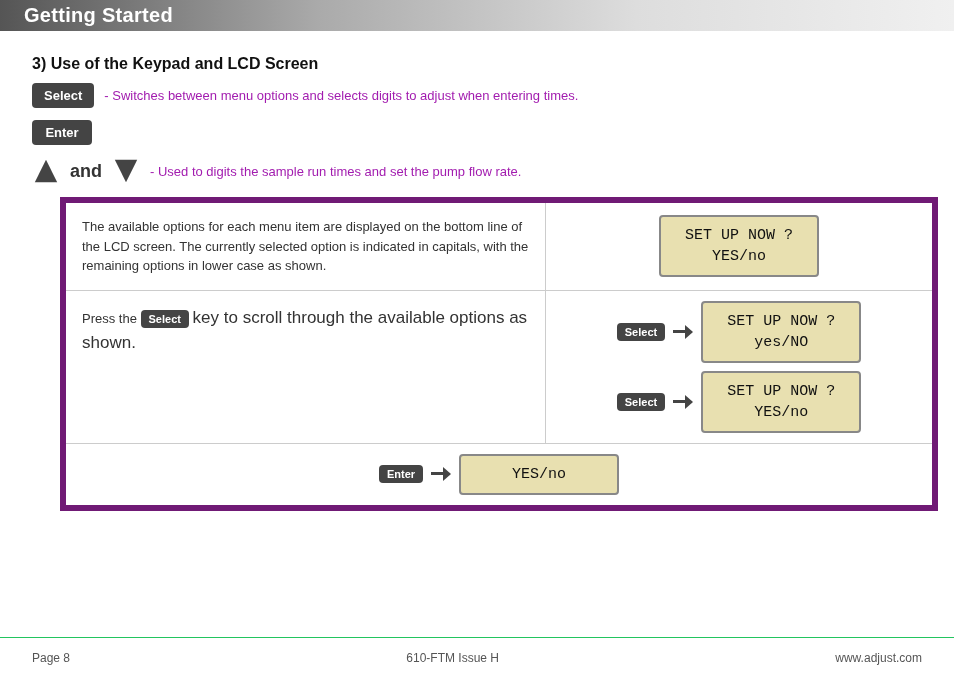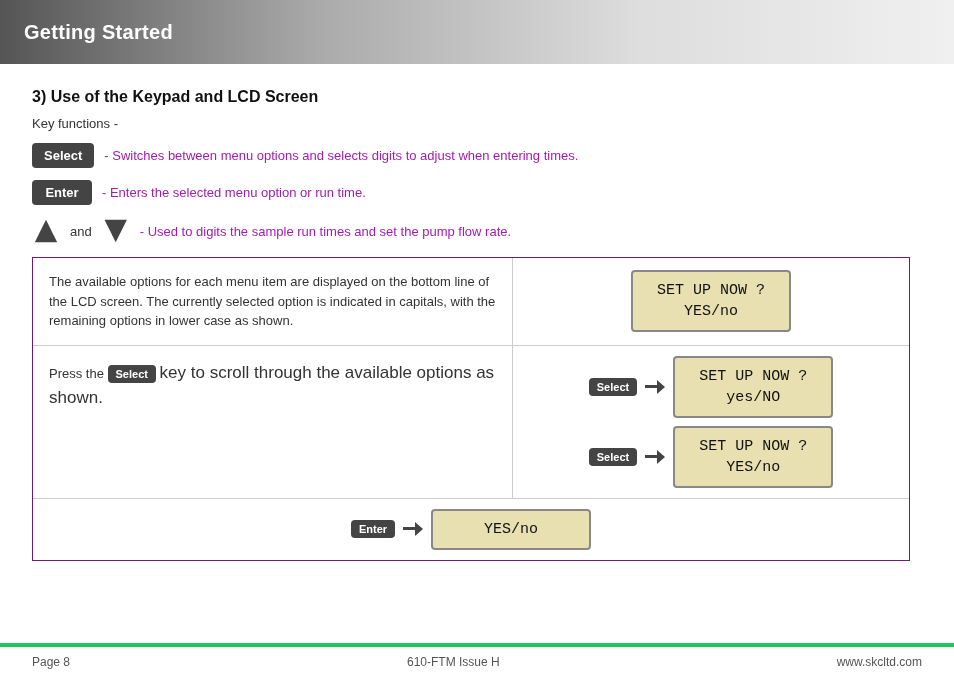--- a/index.html
+++ b/index.html
@@ -8,21 +8,21 @@
       height: 677px;
       font-family: Arial, Helvetica, sans-serif;
       background: #fff;
       overflow: hidden;
     }
 
     
     .header {
       background: linear-gradient(to right, #555, #aaa, #ddd, #f0f0f0);
       padding: 12px 24px;
-      height: 64px;
+      height: 31px;
       display: flex;
       align-items: center;
     }
     .header-title {
       color: #fff;
       font-size: 20px;
       font-weight: bold;
       letter-spacing: 0.3px;
     }
 
@@ -115,23 +115,24 @@
     .arrow-down {
       width: 28px;
       height: 28px;
       background: #444;
       clip-path: polygon(50% 90%, 90% 10%, 10% 10%);
       display: inline-block;
     }
 
     
     .info-table {
-      border: 1px solid #701a75;
+      border: 6px solid #701a75;
       margin-top: 8px;
       width: 100%;
+      margin-left: 28px;
     }
 
     .info-row {
       display: flex;
       border-bottom: 1px solid #ccc;
     }
     .info-row:last-child {
       border-bottom: none;
     }
 
@@ -198,57 +199,55 @@
       border-top: 7px solid transparent;
       border-bottom: 7px solid transparent;
     }
 
     
     .footer {
       position: absolute;
       bottom: 0;
       left: 0;
       right: 0;
-      height: 34px;
-      border-top: 4px solid #22c55e;
+      height: 40px;
+      border-top: 1px solid #22c55e;
       display: flex;
       align-items: center;
       justify-content: space-between;
       padding: 0 32px;
     }
     .footer-text {
       font-size: 12px;
       color: #555;
     }
   </style>
 </head>
 <body>
 
 <div class="header">
   <span class="header-title">Getting Started</span>
 </div>
 
 <div class="content">
 
   <div class="section-title">3) Use of the Keypad and LCD Screen</div>
-  <div class="key-functions-label">Key functions -</div>
 
   <div class="key-row">
     <button class="btn-select">Select</button>
     <span class="key-desc">- Switches between menu options and selects digits to adjust when entering times.</span>
   </div>
 
   <div class="key-row">
     <button class="btn-enter">Enter</button>
-    <span class="key-desc">- Enters the selected menu option or run time.</span>
   </div>
 
   <div class="key-row">
     <span class="arrow-up"></span>
-    <span class="key-desc" style="font-size:13px;color:#333;">and</span>
+    <span class="key-desc" style="font-size:18px;color:#333;font-weight:bold;">and</span>
     <span class="arrow-down"></span>
     <span class="key-desc">- Used to digits the sample run times and set the pump flow rate.</span>
   </div>
 
   <div class="info-table">
 
     <div class="info-row">
       <div class="info-left">The available options for each menu item are displayed on the bottom line of the LCD screen. The currently selected option is indicated in capitals, with the remaining options in lower case as shown.</div>
       <div class="info-right">
         <div class="lcd">
@@ -295,14 +294,14 @@
         </div>
       </div>
     </div>
 
   </div>
 </div>
 
 <div class="footer">
   <span class="footer-text">Page 8</span>
   <span class="footer-text">610-FTM Issue H</span>
-  <span class="footer-text">www.skcltd.com</span>
+  <span class="footer-text">www.adjust.com</span>
 </div>
 
 </body></html>

